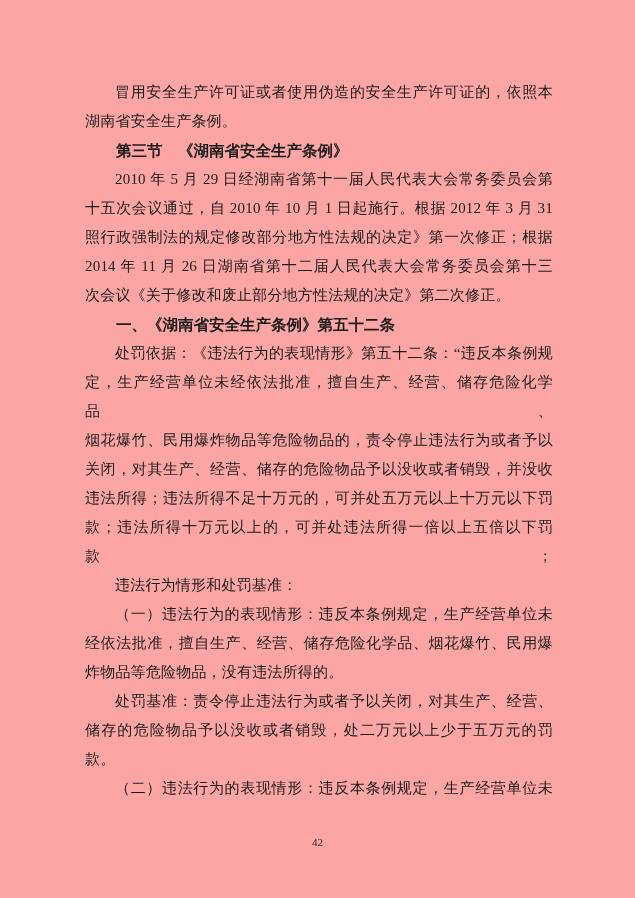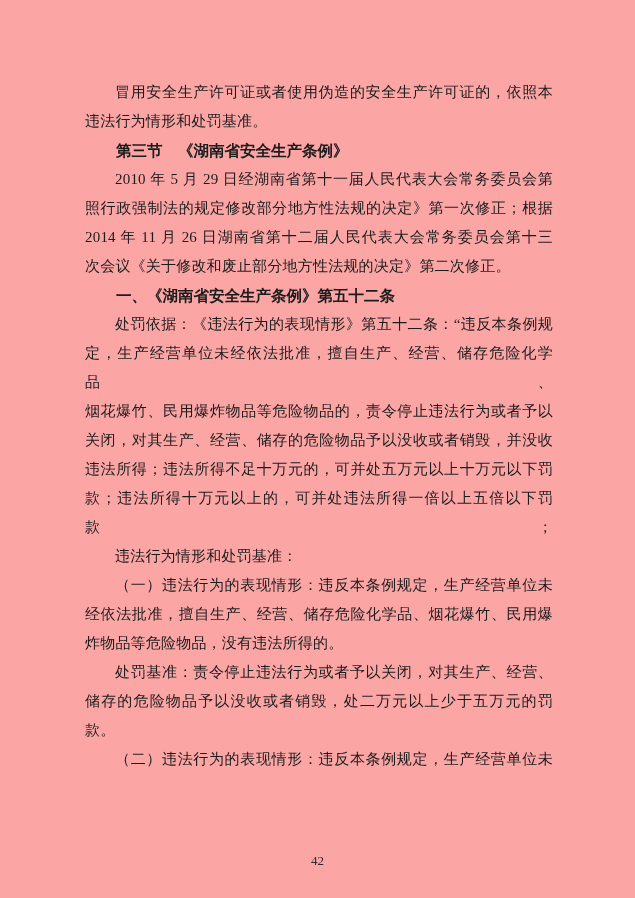--- a/index.html
+++ b/index.html
@@ -49,37 +49,37 @@
   .heading.h-serif {
     font-family: "Liberation Serif", "DejaVu Serif", serif;
     text-align: center;
   }
   .page-footer {
     position: absolute;
     left: 0;
     top: 836px;
     width: 100%;
     text-align: center;
-    font-size: 13px;
+    font-size: 11px;
     color: #2a2a2a;
-    margin-top: 17px;
   }
 </style>
 </head>
 <body>
 
 <div class="page">
   <div class="content">
 
     <div class="line first">冒用安全生产许可证或者使用伪造的安全生产许可证的，依照本</div>
-    <div class="line last">违法行为情形和处罚基准。</div>
+    <div class="line last">湖南省安全生产条例。</div>
 
     <div class="heading h-sans">第三节　《湖南省安全生产条例》</div>
 
     <div class="line first">2010 年 5 月 29 日经湖南省第十一届人民代表大会常务委员会第</div>
+    <div class="line">十五次会议通过，自 2010 年 10 月 1 日起施行。根据 2012 年 3 月 31</div>
     <div class="line">照行政强制法的规定修改部分地方性法规的决定》第一次修正；根据</div>
     <div class="line">2014 年 11 月 26 日湖南省第十二届人民代表大会常务委员会第十三</div>
     <div class="line last">次会议《关于修改和废止部分地方性法规的决定》第二次修正。</div>
 
     <div class="heading h-serif">一、《湖南省安全生产条例》第五十二条</div>
 
     <div class="line first">处罚依据：《违法行为的表现情形》第五十二条：“违反本条例规</div>
     <div class="line">定，生产经营单位未经依法批准，擅自生产、经营、储存危险化学品、</div>
     <div class="line">烟花爆竹、民用爆炸物品等危险物品的，责令停止违法行为或者予以</div>
     <div class="line">关闭，对其生产、经营、储存的危险物品予以没收或者销毁，并没收</div>

